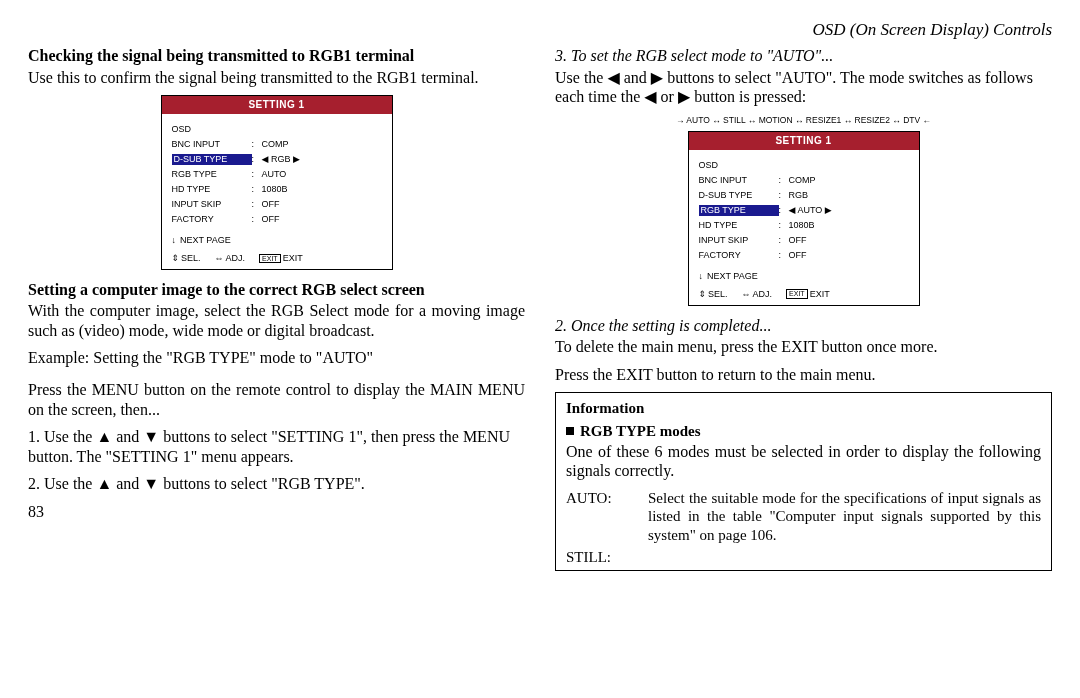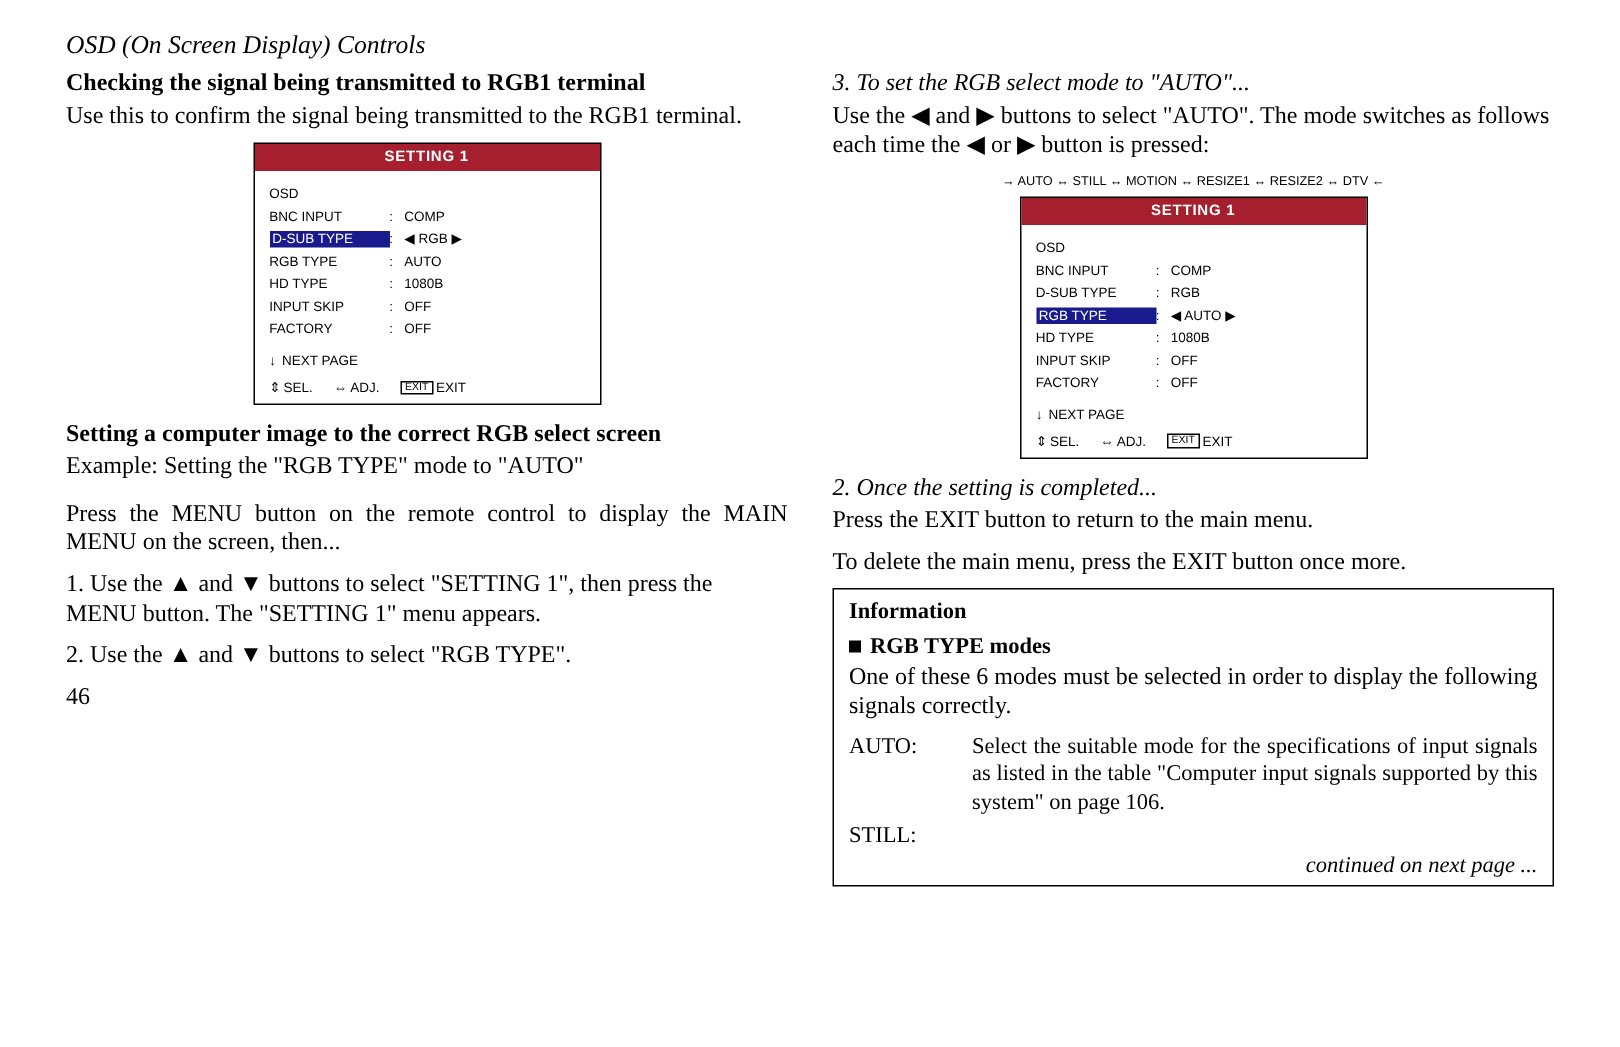--- a/index.html
+++ b/index.html
@@ -7,24 +7,25 @@
     padding: 0;
     font-family: "Times New Roman", serif;
     background: #fff;
     width: 1080px;
     height: 698px;
     overflow: hidden;
   }
   .page {
     width: 1080px;
     height: 698px;
-    padding: 20px 44px;
+    padding: 20px 28px;
     box-sizing: border-box;
     display: flex;
     flex-direction: column;
+    align-items: flex-end;
   }
   .header {
     font-style: italic;
     font-size: 17px;
     margin-bottom: 6px;
   }
   .columns {
     display: flex;
     gap: 30px;
     flex: 1;
@@ -213,25 +214,26 @@
               <span>ADJ.</span>
             </span>
           <span>
               <span class="exit-box">EXIT</span>
               <span>EXIT</span>
             </span>
         </div>
       </div>
 
       <div class="sec-title">Setting a computer image to the correct RGB select screen</div>
+      <div class="para justify">With the computer image, select the RGB Select mode for a moving image such as (video) mode, wide mode or digital broadcast.</div>
       <div class="para">Example: Setting the "RGB TYPE" mode to "AUTO"</div>
       <div class="para justify italic">Press the MENU button on the remote control to display the MAIN MENU on the screen, then...</div>
       <div class="para">1. Use the ▲ and ▼ buttons to select "SETTING 1", then press the MENU button. The "SETTING 1" menu appears.</div>
       <div class="para">2. Use the ▲ and ▼ buttons to select "RGB TYPE".</div>
-      <div class="pageno">46</div>
+      <div class="pageno">83</div>
     </div>
 
     <div class="col">
       <div class="sec-title-italic">3. To set the RGB select mode to "AUTO"...</div>
       <div class="para">Use the ◀ and ▶ buttons to select "AUTO". The mode switches as follows each time the ◀ or ▶ button is pressed:</div>
       <div class="cycle">→ AUTO ↔ STILL ↔ MOTION ↔ RESIZE1 ↔ RESIZE2 ↔ DTV ←</div>
 
       <div class="osd-box">
         <div class="osd-head">SETTING 1</div>
         <div class="osd-body" id="osd2-body">
@@ -287,32 +289,31 @@
               <span>ADJ.</span>
             </span>
           <span>
               <span class="exit-box">EXIT</span>
               <span>EXIT</span>
             </span>
         </div>
       </div>
 
       <div class="sec-title-italic">2. Once the setting is completed...</div>
+      <div class="para">To delete the main menu, press the EXIT button once more.</div>
       <div class="para">Press the EXIT button to return to the main menu.</div>
-      <div class="para">To delete the main menu, press the EXIT button once more.</div>
 
       <div class="info-box">
         <div class="info-head">Information</div>
         <div class="info-sub">
             <span class="blk"></span>
             <span>RGB TYPE modes</span>
           </div>
         <div class="para justify">One of these 6 modes must be selected in order to display the following signals correctly.</div>
         <div class="info-tbl" id="info-rows">
             <div>AUTO:</div>
             <div class="justify">Select the suitable mode for the specifications of input signals as listed in the table "Computer input signals supported by this system" on page 106.</div>
             <div>STILL:</div>
           </div>
-        <div class="info-foot">continued on next page ...</div>
       </div>
     </div>
   </div>
 </div>
 
 </body></html>

